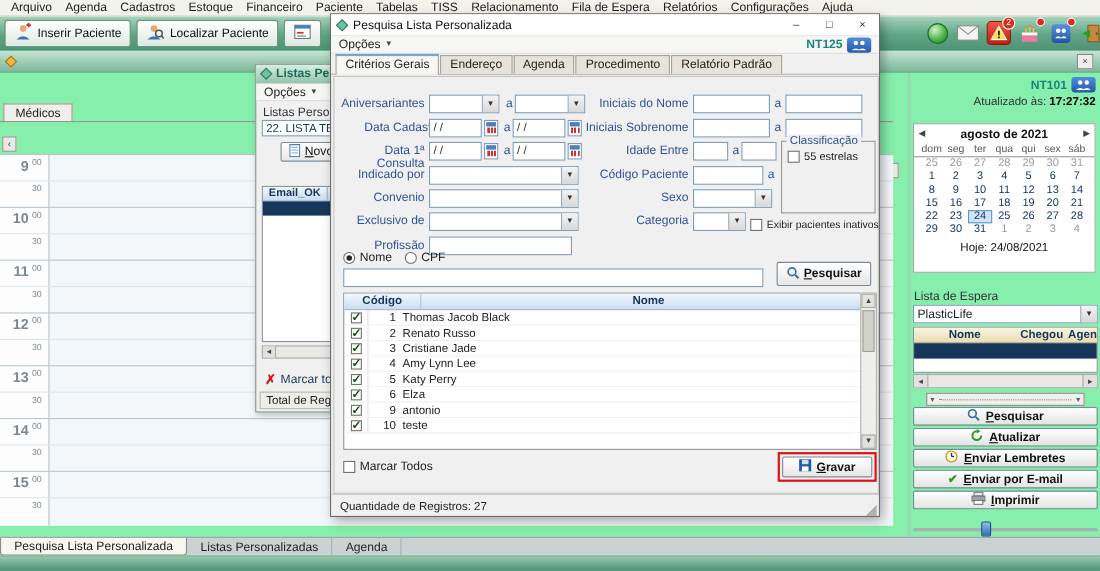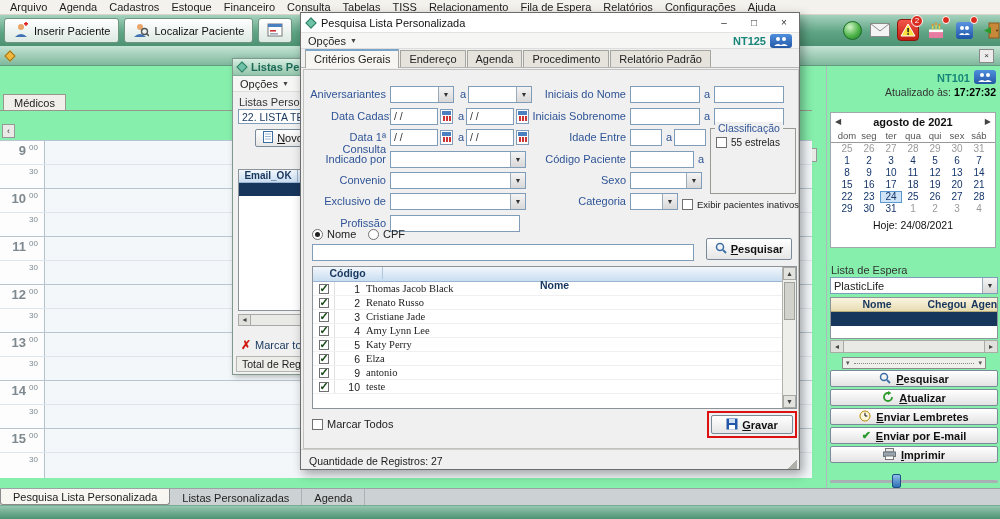--- a/index.html
+++ b/index.html
@@ -118,29 +118,29 @@
 .calic::before{content:"";position:absolute;left:1px;right:1px;top:1px;height:4px;background:#4a7fc0;}
 .calic::after{content:"";position:absolute;left:2px;bottom:2px;width:8px;height:5px;background:repeating-linear-gradient(90deg,#c33 0 2px,#fff 2px 3px);}
 .gbox{position:absolute;left:406px;top:58px;width:86px;height:66px;border:1px solid #9a9a94;}
 .gbox .glab{position:absolute;top:-7px;left:4px;background:#f0f0f0;padding:0 3px;color:#2f5496;font-size:10.5px;}
 .cb-box{display:inline-block;width:11px;height:11px;background:#fff;border:1px solid #707070;position:relative;vertical-align:-2px;}
 .cb-box.ck::after{content:"✓";position:absolute;left:0px;top:-3px;font-size:11px;color:#1a4a1a;font-weight:bold;}
 .radio{display:inline-block;width:11px;height:11px;border:1px solid #707070;border-radius:50%;background:#fff;position:relative;vertical-align:-2px;}
 .radio.on::after{content:"";position:absolute;left:2px;top:2px;width:5px;height:5px;border-radius:50%;background:#222;}
 .ckrow{position:absolute;display:flex;align-items:center;gap:4px;color:#222;}
 .rtable{position:absolute;left:8px;top:196px;width:485px;height:143px;border:1px solid #8c9499;background:#fff;}
-.rhead{display:flex;height:15px;background:linear-gradient(#f2f7fc,#c9ddf1);border-bottom:1px solid #9ab6d4;flex-direction:column;}
+.rhead{display:flex;height:15px;background:linear-gradient(#f2f7fc,#c9ddf1);border-bottom:1px solid #9ab6d4;}
 .rhead span{font-weight:bold;color:#17365d;font-size:10.5px;text-align:center;}
 .rh-cod{width:70px;border-right:1px solid #aec7de;}
 .rh-nome{flex:1;}
 .rrow{display:flex;height:14px;align-items:center;border-bottom:1px solid #f0f0f0;}
 .rchk{width:22px;text-align:center;border-right:1px solid #e0e0e0;height:100%;display:flex;align-items:center;justify-content:center;}
 .rchk .cb-box{width:10px;height:10px;}
 .rcode{width:25px;text-align:right;font-size:10.5px;color:#222;}
-.rname{flex:1;padding-left:6px;font-size:10.5px;color:#222;font-family:Liberation Serif, serif;}
+.rname{flex:1;padding-left:6px;font-size:10.5px;color:#222;}
 .vscroll{position:absolute;right:0;top:0;width:14px;height:100%;background:#eeeeea;border-left:1px solid #b3b3ae;}
 .vscroll .va{position:absolute;left:0;width:13px;height:13px;background:#e2e2de;border:1px solid #a9a9a4;font-size:7px;text-align:center;line-height:11px;color:#444;}
 .vscroll .vthumb{position:absolute;left:1px;top:15px;width:11px;height:38px;background:#d2d2cc;border:1px solid #a0a09a;}
 .gravar-wrap{position:absolute;left:403px;top:341px;width:90px;height:27px;border:2px solid #dd1111;display:flex;align-items:center;justify-content:center;}
 .dlg-status{position:absolute;left:0;top:436px;width:100%;height:22px;border-top:1px solid #cfcfcb;display:flex;align-items:center;padding:0 8px;font-size:10.5px;color:#222;}
 .grip{position:absolute;right:2px;bottom:2px;width:11px;height:11px;background:linear-gradient(135deg,transparent 55%,#b0b0aa 55%);}
 
 
 .btabs{position:absolute;left:0;top:488px;width:100%;height:17px;background:#ccd1d3;border-top:1px solid #9aa2a5;display:flex;align-items:stretch;z-index:6;font-size:11px;}
 .btab{padding:1px 12px 0;display:flex;align-items:center;color:#222;border-right:1px solid #aab2b5;}
@@ -151,21 +151,21 @@
 <body>
 
 <div class="screen">
 
   <div class="menubar">
     <span>Arquivo</span>
     <span>Agenda</span>
     <span>Cadastros</span>
     <span>Estoque</span>
     <span>Financeiro</span>
-    <span>Consulta</span>
+    <span>Paciente</span>
     <span>Tabelas</span>
     <span>TISS</span>
     <span>Relacionamento</span>
     <span>Fila de Espera</span>
     <span>Relatórios</span>
     <span>Configurações</span>
     <span>Ajuda</span>
   </div>
 
   <div class="toolbar">

